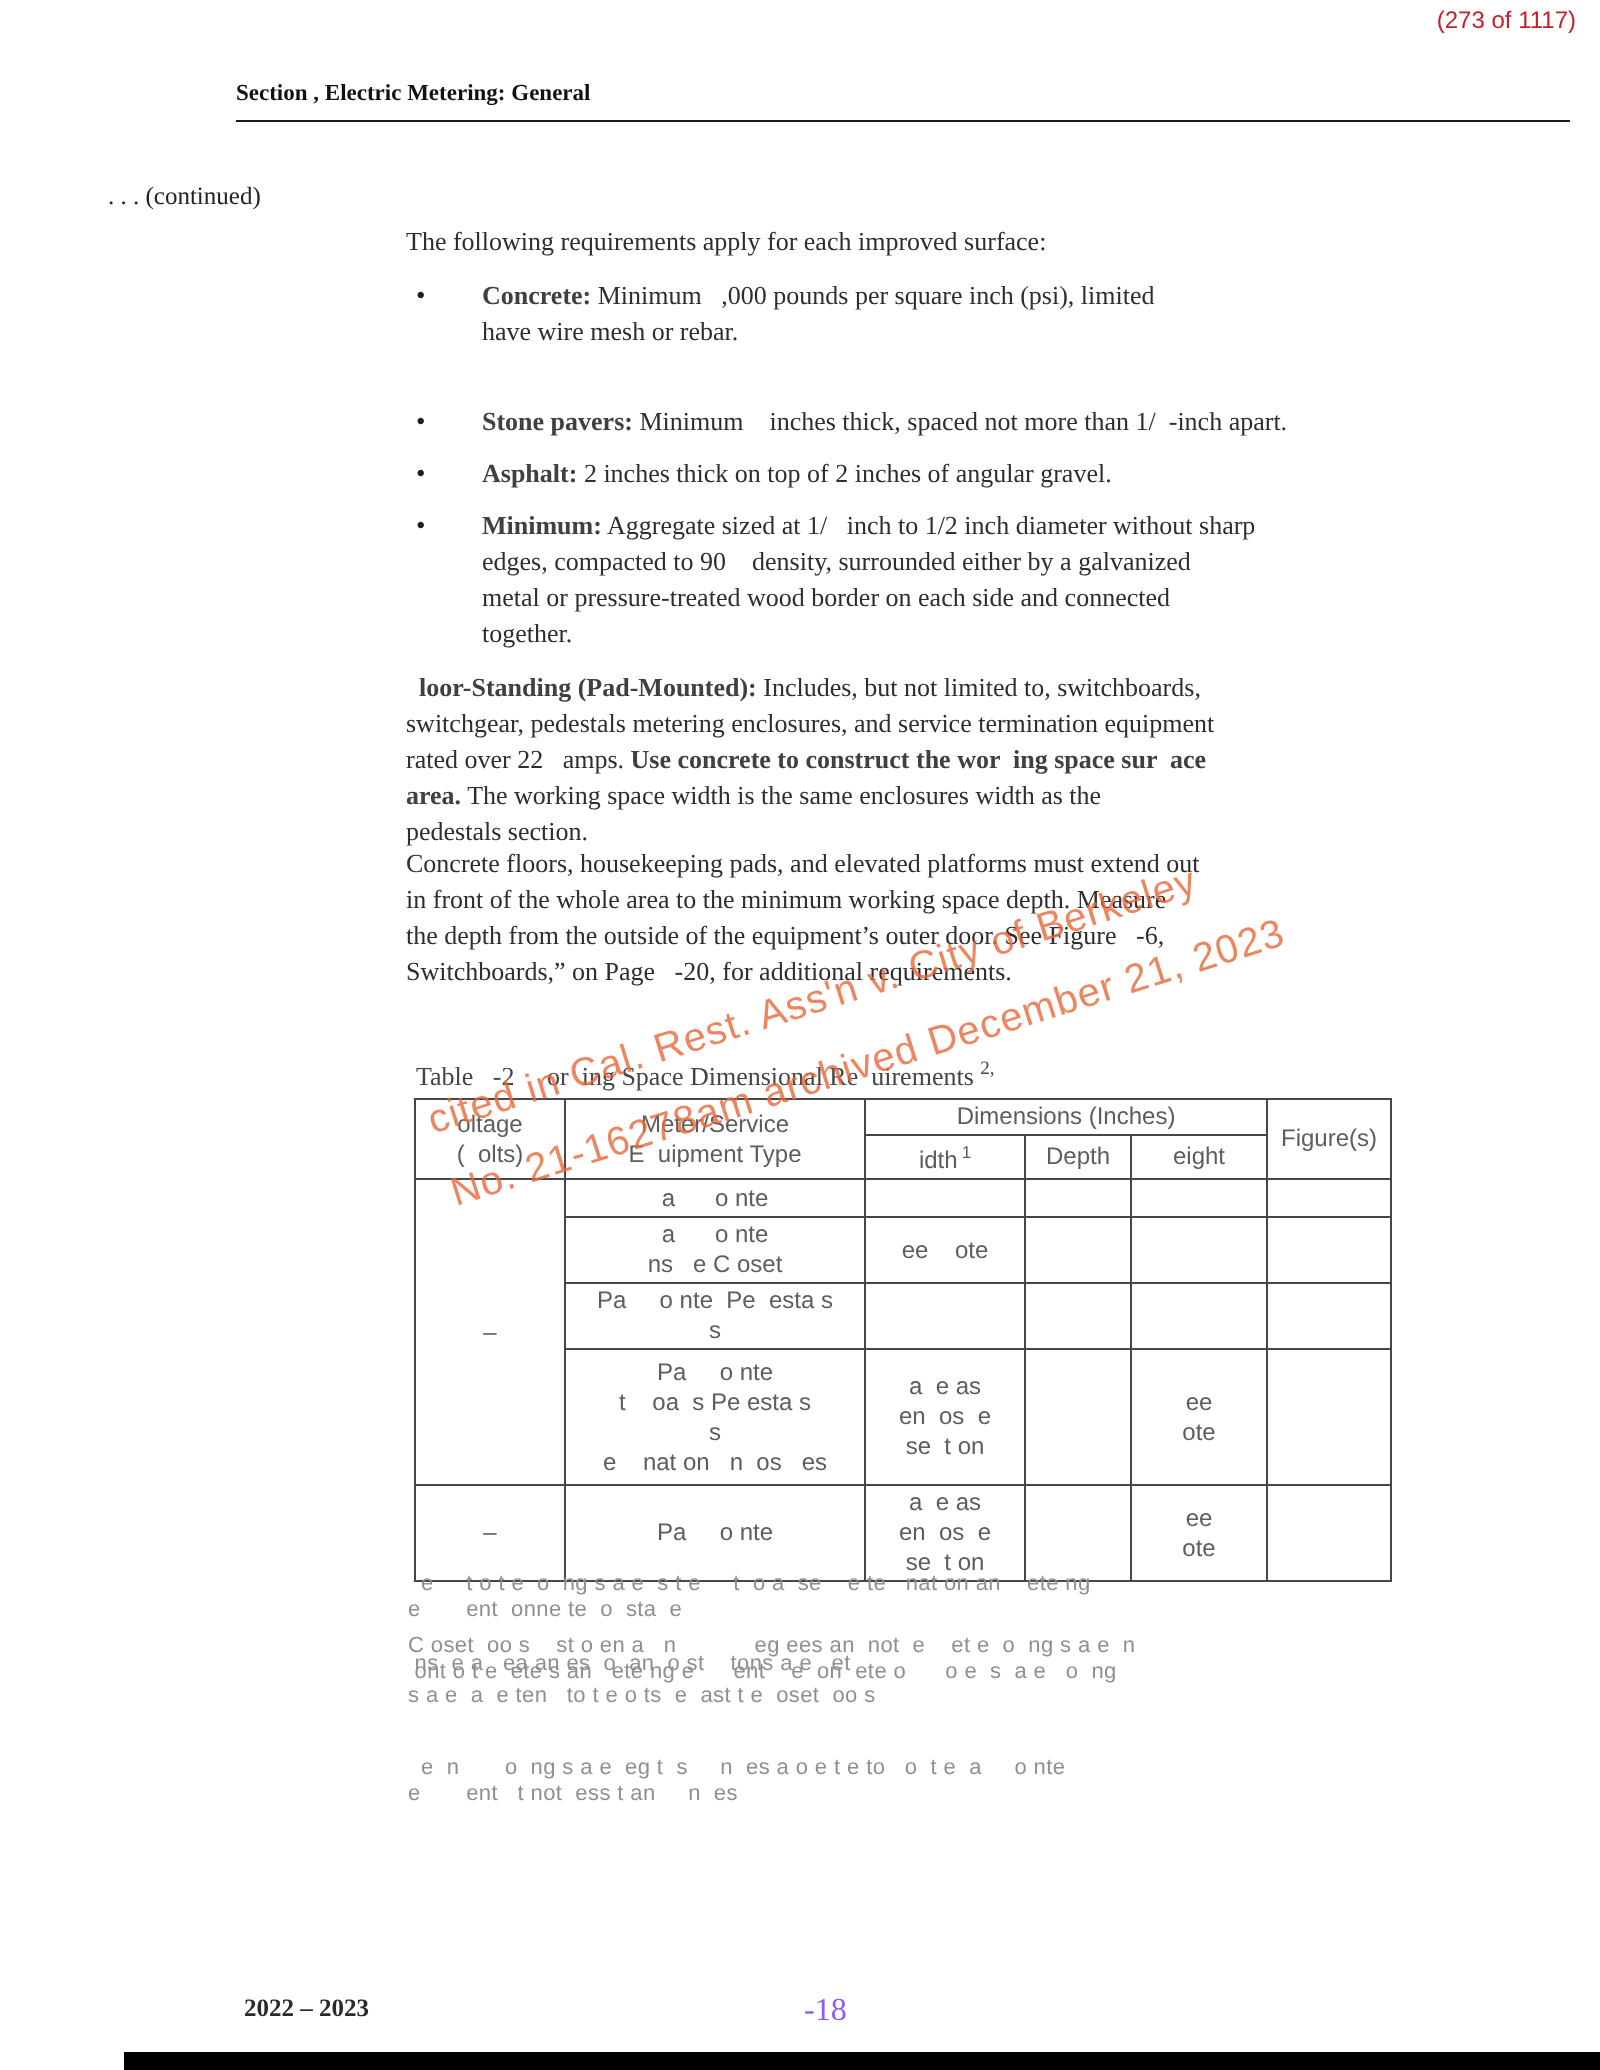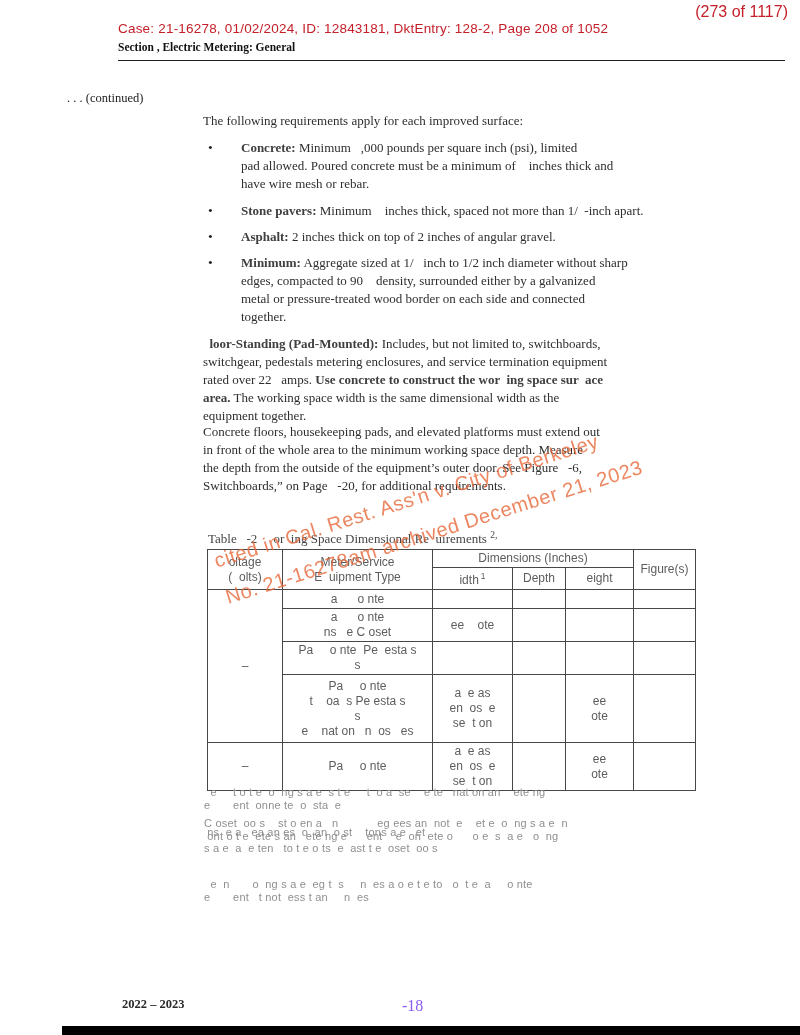--- a/index.html
+++ b/index.html
@@ -2,25 +2,25 @@
 <html><head>
 <meta charset="utf-8">
 <style>
   html,body{margin:0;padding:0;background:#fff;}
   .page{position:relative;width:800px;height:1035px;background:#ffffff;overflow:hidden;
         font-family:"Liberation Serif", serif;color:#2e2e2e;}
   .sans{font-family:"Liberation Sans", sans-serif;}
   .red{color:#c5202a;}
   .pre{white-space:pre;}
 
-  .pagecount{position:absolute;top:3px;right:12px;font-size:16px;}
+  .pagecount{position:absolute;top:3px;right:12px;font-size:12px;}
   .stamp{position:absolute;top:21px;left:118px;font-size:13.5px;letter-spacing:0.2px;}
   .sectionhdr{position:absolute;top:41px;left:118px;font-size:11.5px;font-weight:bold;color:#111;}
   .rule{position:absolute;top:60px;left:118px;width:667px;border-top:1.6px solid #1c1c1c;}
-  .continued{position:absolute;top:91px;left:67px;font-size:12.5px;color:#222;}
+  .continued{position:absolute;top:91px;left:54px;font-size:12.5px;color:#222;}
 
   .bline{white-space:pre;font-size:13px;line-height:18px;color:#2e2e2e;}
   .bline b{color:#404040;}
   .intro{position:absolute;left:203px;top:112px;}
   .bullet{position:absolute;left:208px;display:flex;}
   .dot{width:33px;font-size:13.5px;line-height:18px;color:#1f1f1f;}
   .para{position:absolute;left:203px;}
 
   .wm{position:absolute;left:209px;top:543px;transform:rotate(-17.5deg);transform-origin:0 0;
       color:#e8693a;font-family:"Liberation Sans", sans-serif;font-size:20px;line-height:38px;
@@ -41,32 +41,30 @@
   .fyears{position:absolute;left:122px;top:997px;font-size:12.5px;font-weight:bold;color:#2a2a2a;}
   .fpage{position:absolute;left:402px;top:997px;font-size:16px;color:#8b5cf6;}
   .botbar{position:absolute;left:62px;top:1026px;width:738px;height:9px;background:#000;}
 </style>
 </head>
 <body>
 
 <div class="page">
 
   <div class="pagecount sans red">(273 of 1117)</div>
-  <div class="stamp sans red">Case: 21-16278, 01/02/2024, ID: 12843181, DktEntry: 128-2, Page 208 of 1052</div>
   <div class="sectionhdr">Section   , Electric Metering: General</div>
   <div class="rule"></div>
   <div class="continued pre">. . . (continued)</div>
 
   <div class="intro bline">The following requirements apply for each improved surface:</div>
 
   <div class="bullet" style="top:139px">
       <span class="dot">•</span>
       <div>
         <div class="bline"><b>Concrete:</b><span> Minimum   ,000 pounds per square inch (psi), limited</span></div>
-        <div class="bline">pad allowed. Poured concrete must be a minimum of    inches thick and</div>
         <div class="bline">have wire mesh or rebar.</div>
       </div>
     </div>
 
   <div class="bullet" style="top:202px">
       <span class="dot">•</span>
       <div>
         <div class="bline"><b>Stone pavers:</b><span> Minimum    inches thick, spaced not more than 1/  -inch apart.</span></div>
       </div>
     </div>
@@ -85,22 +83,22 @@
         <div class="bline">edges, compacted to 90    density, surrounded either by a galvanized</div>
         <div class="bline">metal or pressure-treated wood border on each side and connected</div>
         <div class="bline">together.</div>
       </div>
     </div>
 
   <div class="para" style="top:335px">
       <div class="bline"><b>  loor-Standing (Pad-Mounted):</b><span> Includes, but not limited to, switchboards,</span></div>
       <div class="bline">switchgear, pedestals metering enclosures, and service termination equipment</div>
       <div class="bline"><span>rated over 22   amps. </span><b>Use concrete to construct the wor  ing space sur  ace</b></div>
-      <div class="bline"><b>area.</b><span> The working space width is the same dimensional width as the</span></div>
-      <div class="bline">equipment together.</div>
+      <div class="bline"><b>area.</b><span> The working space width is the same enclosures width as the</span></div>
+      <div class="bline">pedestals section.</div>
     </div>
 
   <div class="para" style="top:423px">
       <div class="bline">Concrete floors, housekeeping pads, and elevated platforms must extend out</div>
       <div class="bline">in front of the whole area to the minimum working space depth. Measure</div>
       <div class="bline">the depth from the outside of the equipment’s outer door. See Figure   -6,</div>
       <div class="bline">Switchboards,” on Page   -20, for additional requirements.</div>
     </div>
 
   <div class="wm"><div>cited in Cal. Rest. Ass'n v. City of Berkeley</div><div>No. 21-16278am archived December 21, 2023</div></div>

